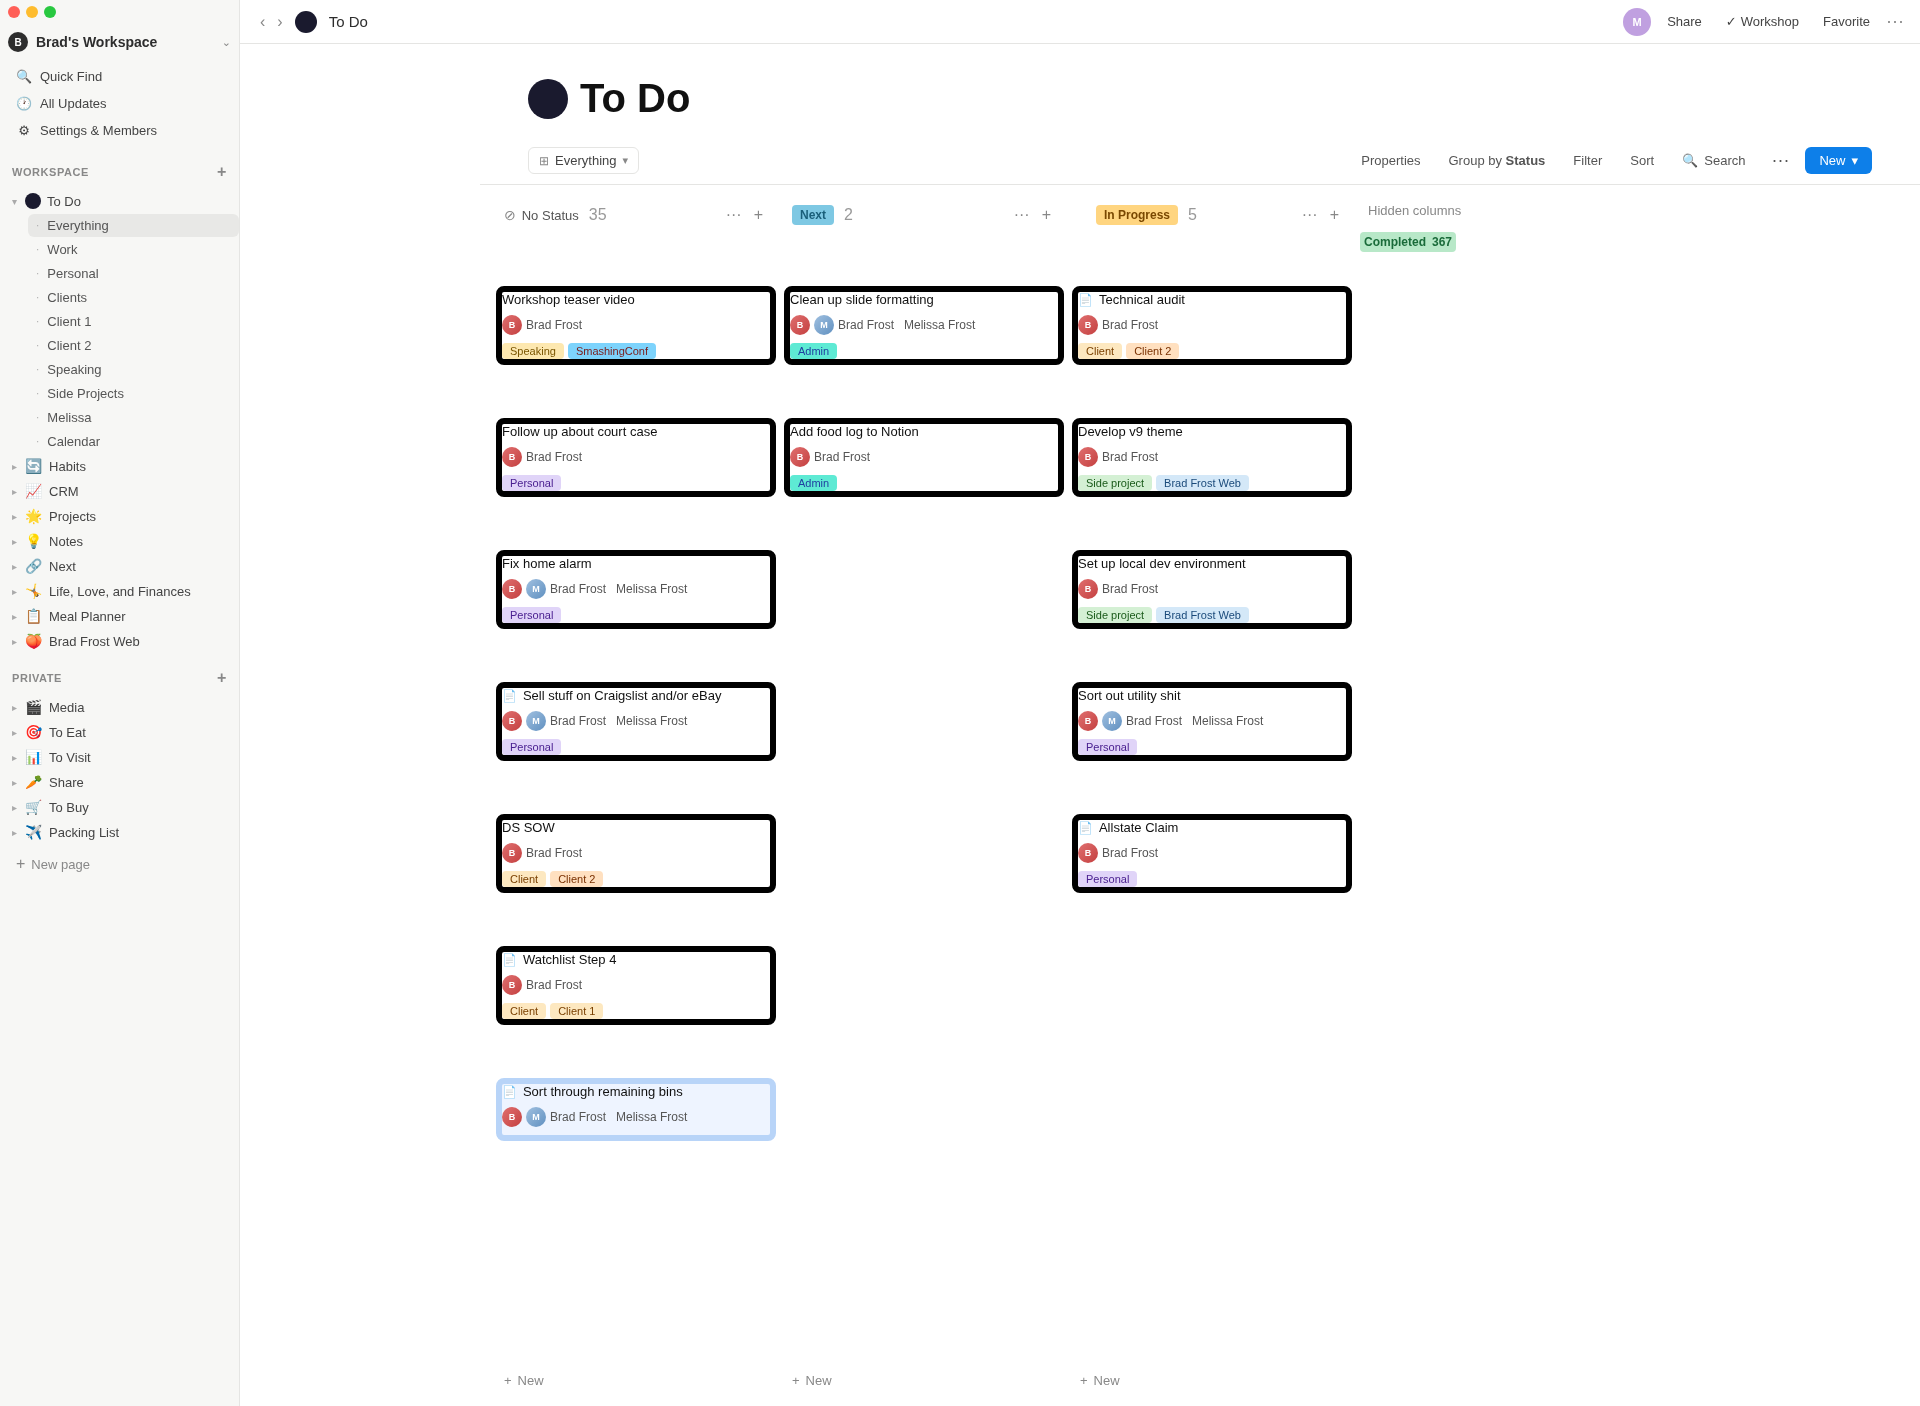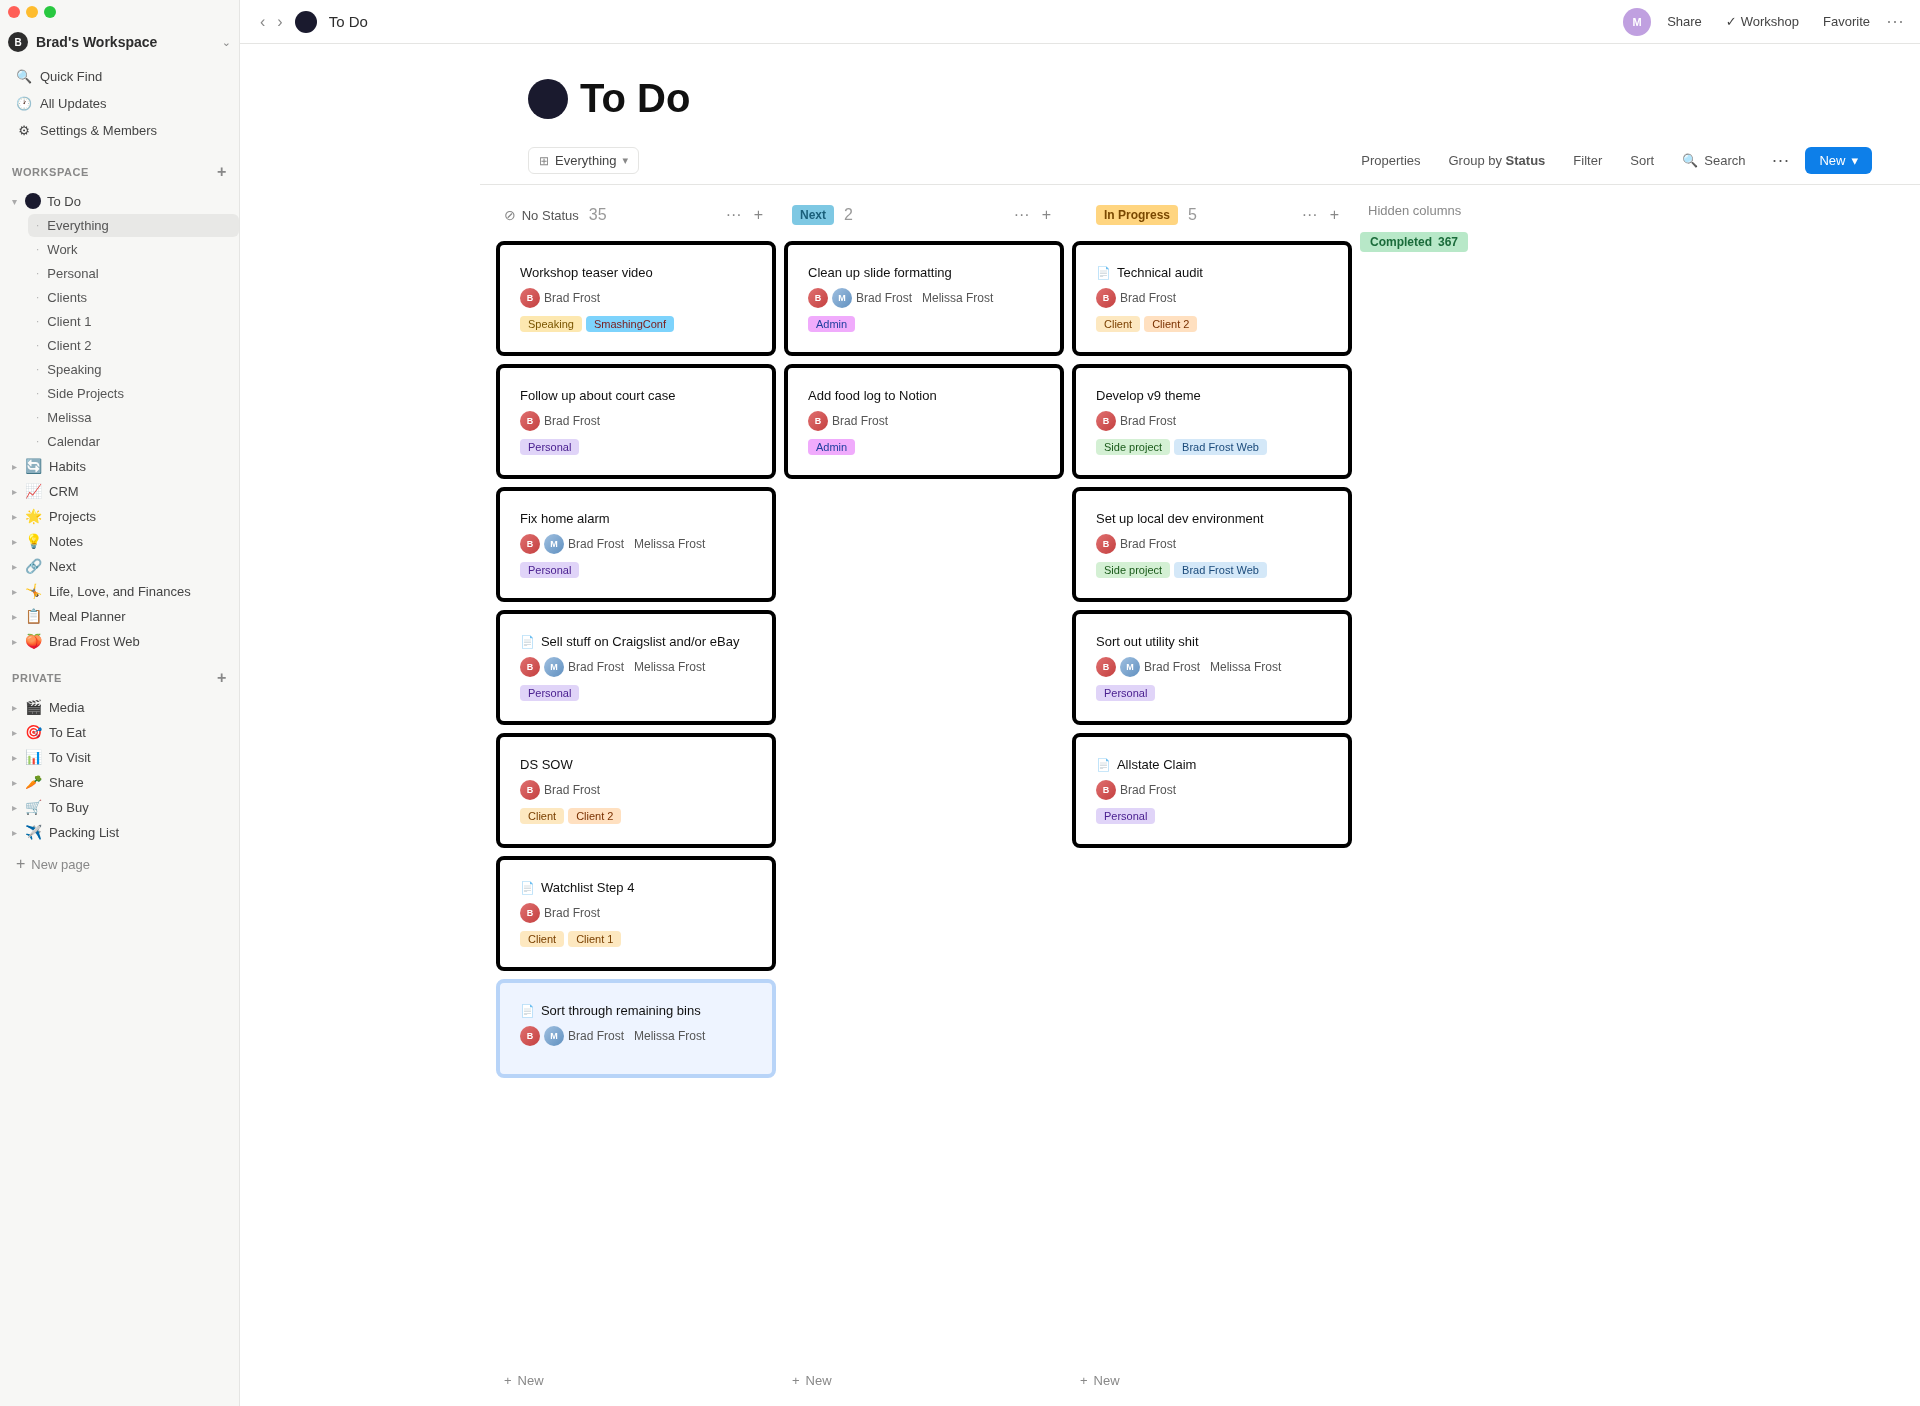--- a/index.html
+++ b/index.html
@@ -64,44 +64,44 @@
     .board-column { min-width: 280px; max-width: 280px; display: flex; flex-direction: column; margin-right: 8px; }
     .column-header { display: flex; align-items: center; gap: 6px; padding: 6px 8px; margin-bottom: 8px; }
     .column-status { display: flex; align-items: center; gap: 6px; flex: 1; }
     .status-badge { padding: 3px 8px; border-radius: 4px; font-size: 12px; font-weight: 600; }
     .status-next { background: #7ec8e3; color: #1a5f7a; }
     .status-in-progress { background: #ffd580; color: #7a4800; margin-left: 16px; }
     .column-count { font-size: 16px; color: #999; margin-left: 4px; }
     .column-actions { display: flex; gap: 2px; align-items: center; }
     .col-action-btn { background: none; border: none; cursor: pointer; color: #888; font-size: 16px; padding: 3px 5px; border-radius: 4px; }
     .column-cards { flex: 1; overflow-y: auto; display: flex; flex-direction: column; gap: 8px; }
-    .card { background: #fff; border: 4px solid #000000; border-radius: 8px; padding: 20px; cursor: pointer; }
+    .card { background: #fff; border: 6px solid #000000; border-radius: 8px; padding: 0; cursor: pointer; margin-top: 45px; }
     .card.highlighted { background: #eef4ff; border-color: #b8d4f8; }
     .card-title { font-size: 13px; font-weight: 500; color: #111; margin-bottom: 8px; display: flex; align-items: flex-start; gap: 6px; }
     .card-title .doc-icon { font-size: 12px; color: #888; flex-shrink: 0; margin-top: 1px; }
     .card-assignees { display: flex; gap: 4px; align-items: center; margin-bottom: 8px; }
     .avatar-sm { width: 20px; height: 20px; border-radius: 50%; display: flex; align-items: center; justify-content: center; font-size: 9px; font-weight: bold; color: white; flex-shrink: 0; }
     .avatar-brad { background: linear-gradient(135deg, #e07070, #c44040); }
     .avatar-melissa { background: linear-gradient(135deg, #a0c0e0, #6090c0); }
     .assignee-name { font-size: 12px; color: #555; }
     .card-tags { display: flex; gap: 4px; flex-wrap: wrap; }
     .tag { padding: 2px 8px; border-radius: 4px; font-size: 11px; font-weight: 500; }
     .tag-speaking { background: #fde8b0; color: #7a5500; }
     .tag-smashingconf { background: #7dd3fc; color: #7a2020; }
     .tag-personal { background: #e0d4f8; color: #4a2090; }
-    .tag-admin { background: #f0abfc; color: #2040a0; text-align: right; }
+    .tag-admin { background: #5eead4; color: #2040a0; text-align: right; }
     .tag-client { background: #fde8c0; color: #7a4000; }
     .tag-client1 { background: #fde8c0; color: #7a4000; }
     .tag-client2 { background: #ffe0c0; color: #7a3000; }
     .tag-side-project { background: #d4f0d4; color: #1a5a1a; }
     .tag-brad-frost-web { background: #d4e8f8; color: #1a4a7a; }
     .add-card-btn { display: flex; align-items: center; gap: 6px; padding: 6px 8px; color: #888; font-size: 13px; cursor: pointer; border-radius: 6px; margin-top: 4px; }
     .hidden-column { display: flex; flex-direction: column; min-width: 200px; }
     .hidden-col-header { font-size: 13px; color: #888; padding: 6px 8px; margin-bottom: 8px; }
-    .completed-badge { background: #b8e8c8; color: #1a6b3a; padding: 3px 10px; border-radius: 4px; font-size: 12px; font-weight: 600; display: inline-flex; align-items: center; gap: 6px; }
+    .completed-badge { background: #b8e8c8; color: #1a6b3a; padding: 3px 4px; border-radius: 4px; font-size: 12px; font-weight: 600; display: inline-flex; align-items: center; gap: 6px; }
 
     
     ::-webkit-scrollbar { width: 6px; height: 6px; }
     ::-webkit-scrollbar-track { background: transparent; }
     ::-webkit-scrollbar-thumb { background: #ccc; border-radius: 3px; }
   </style>
 </head>
 <body>
 
 <div class="sidebar">

